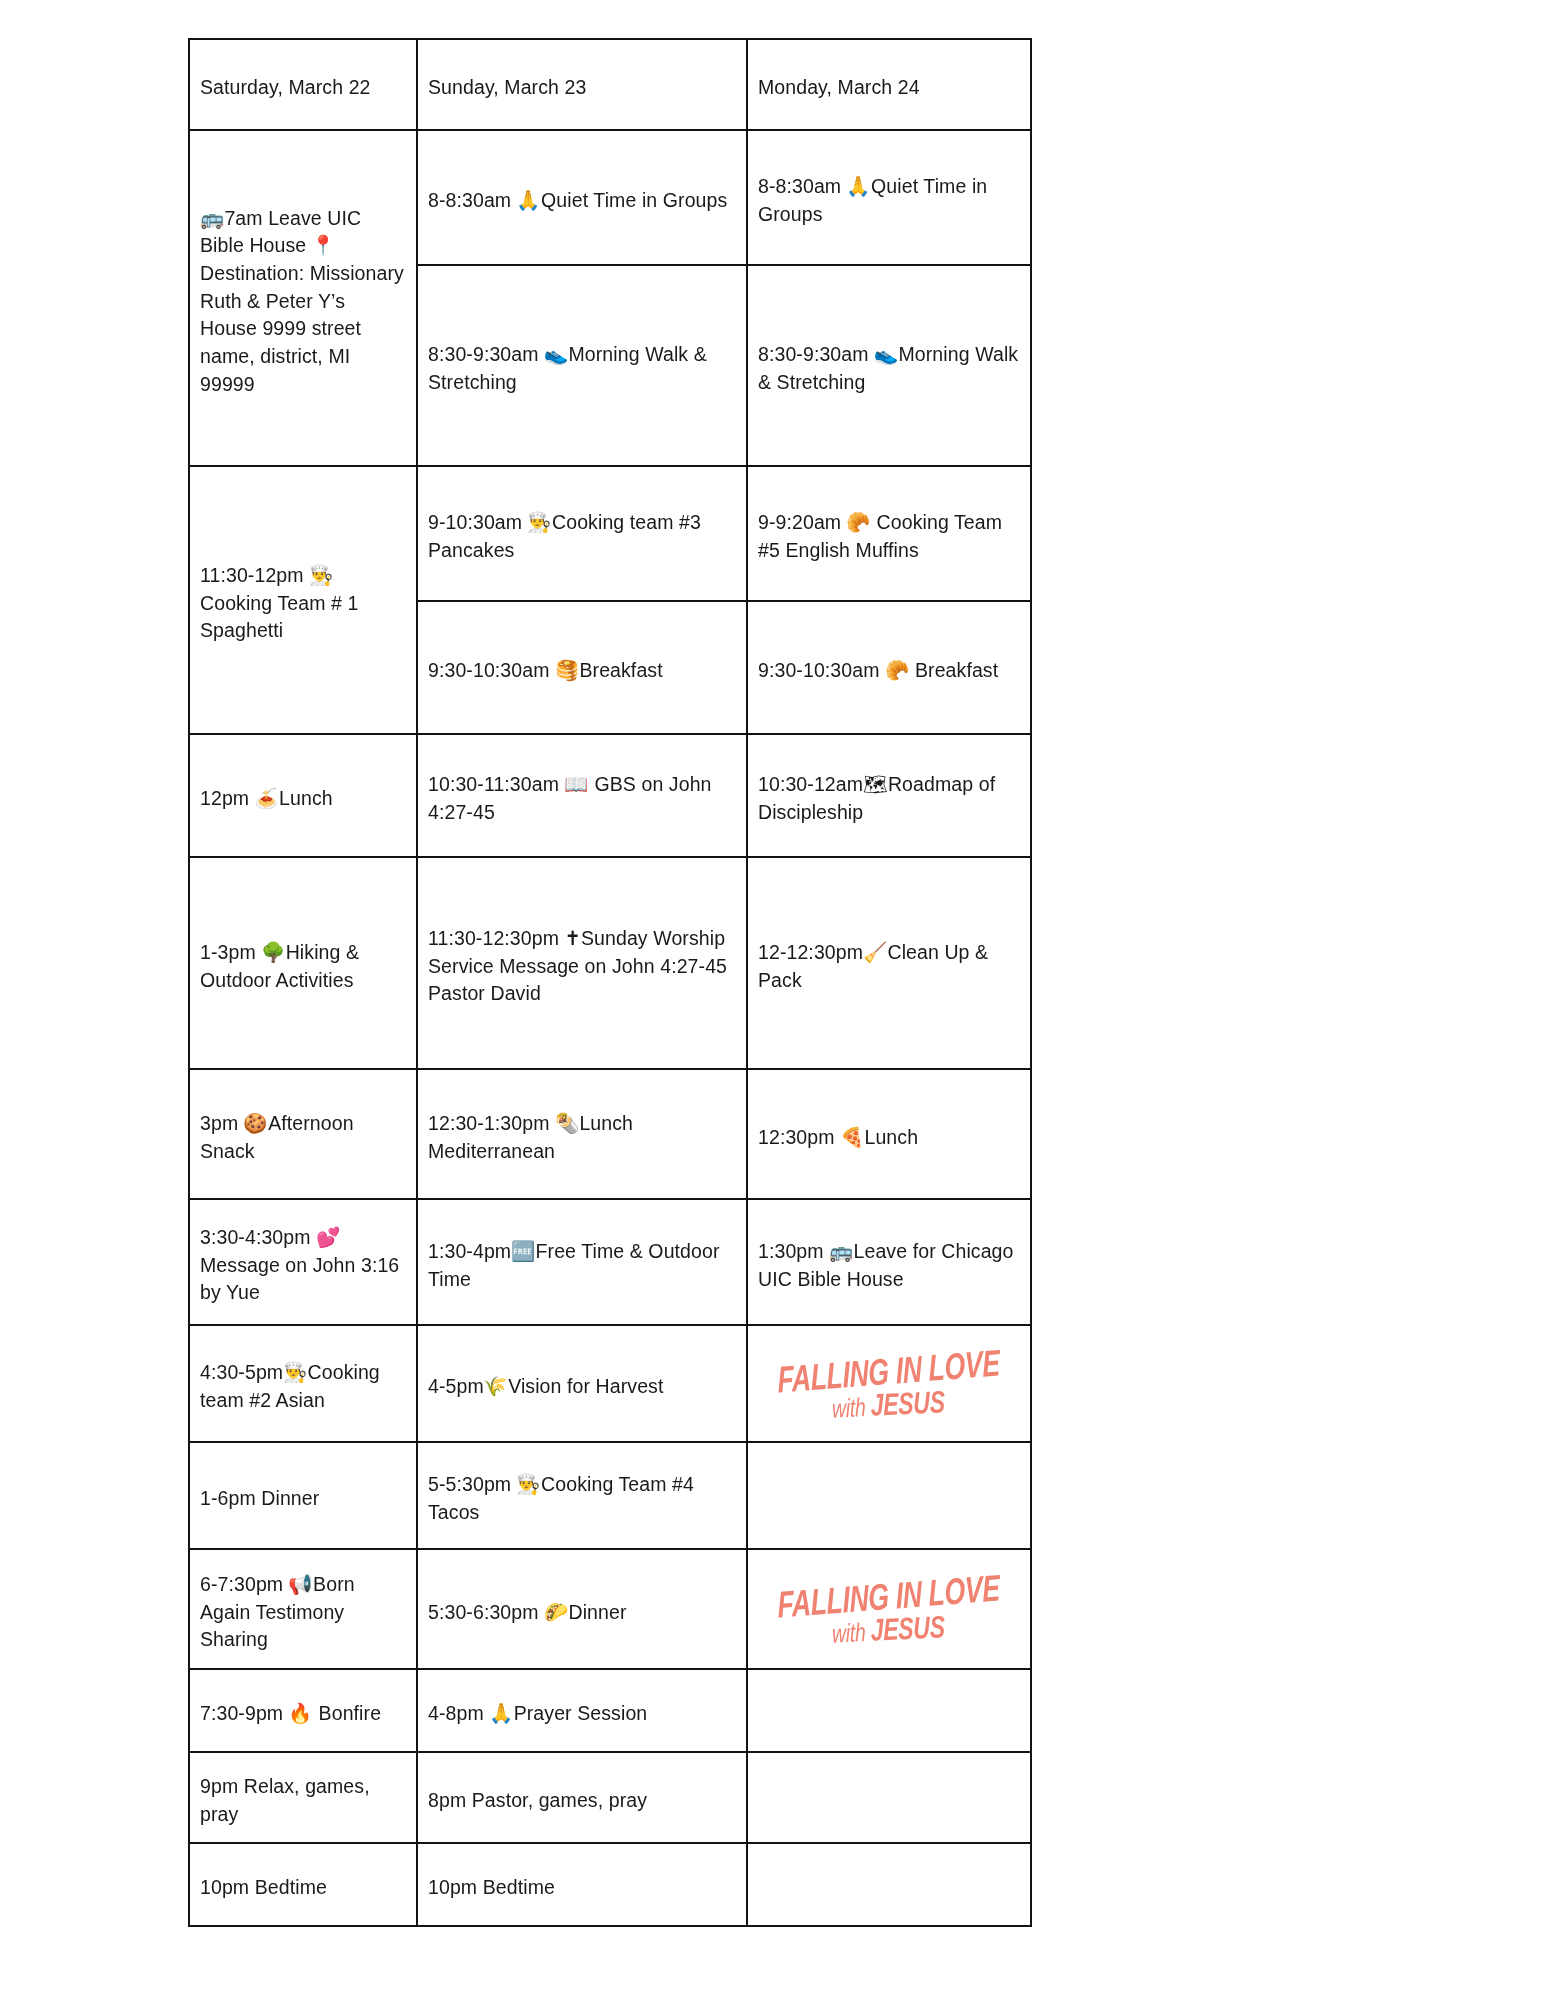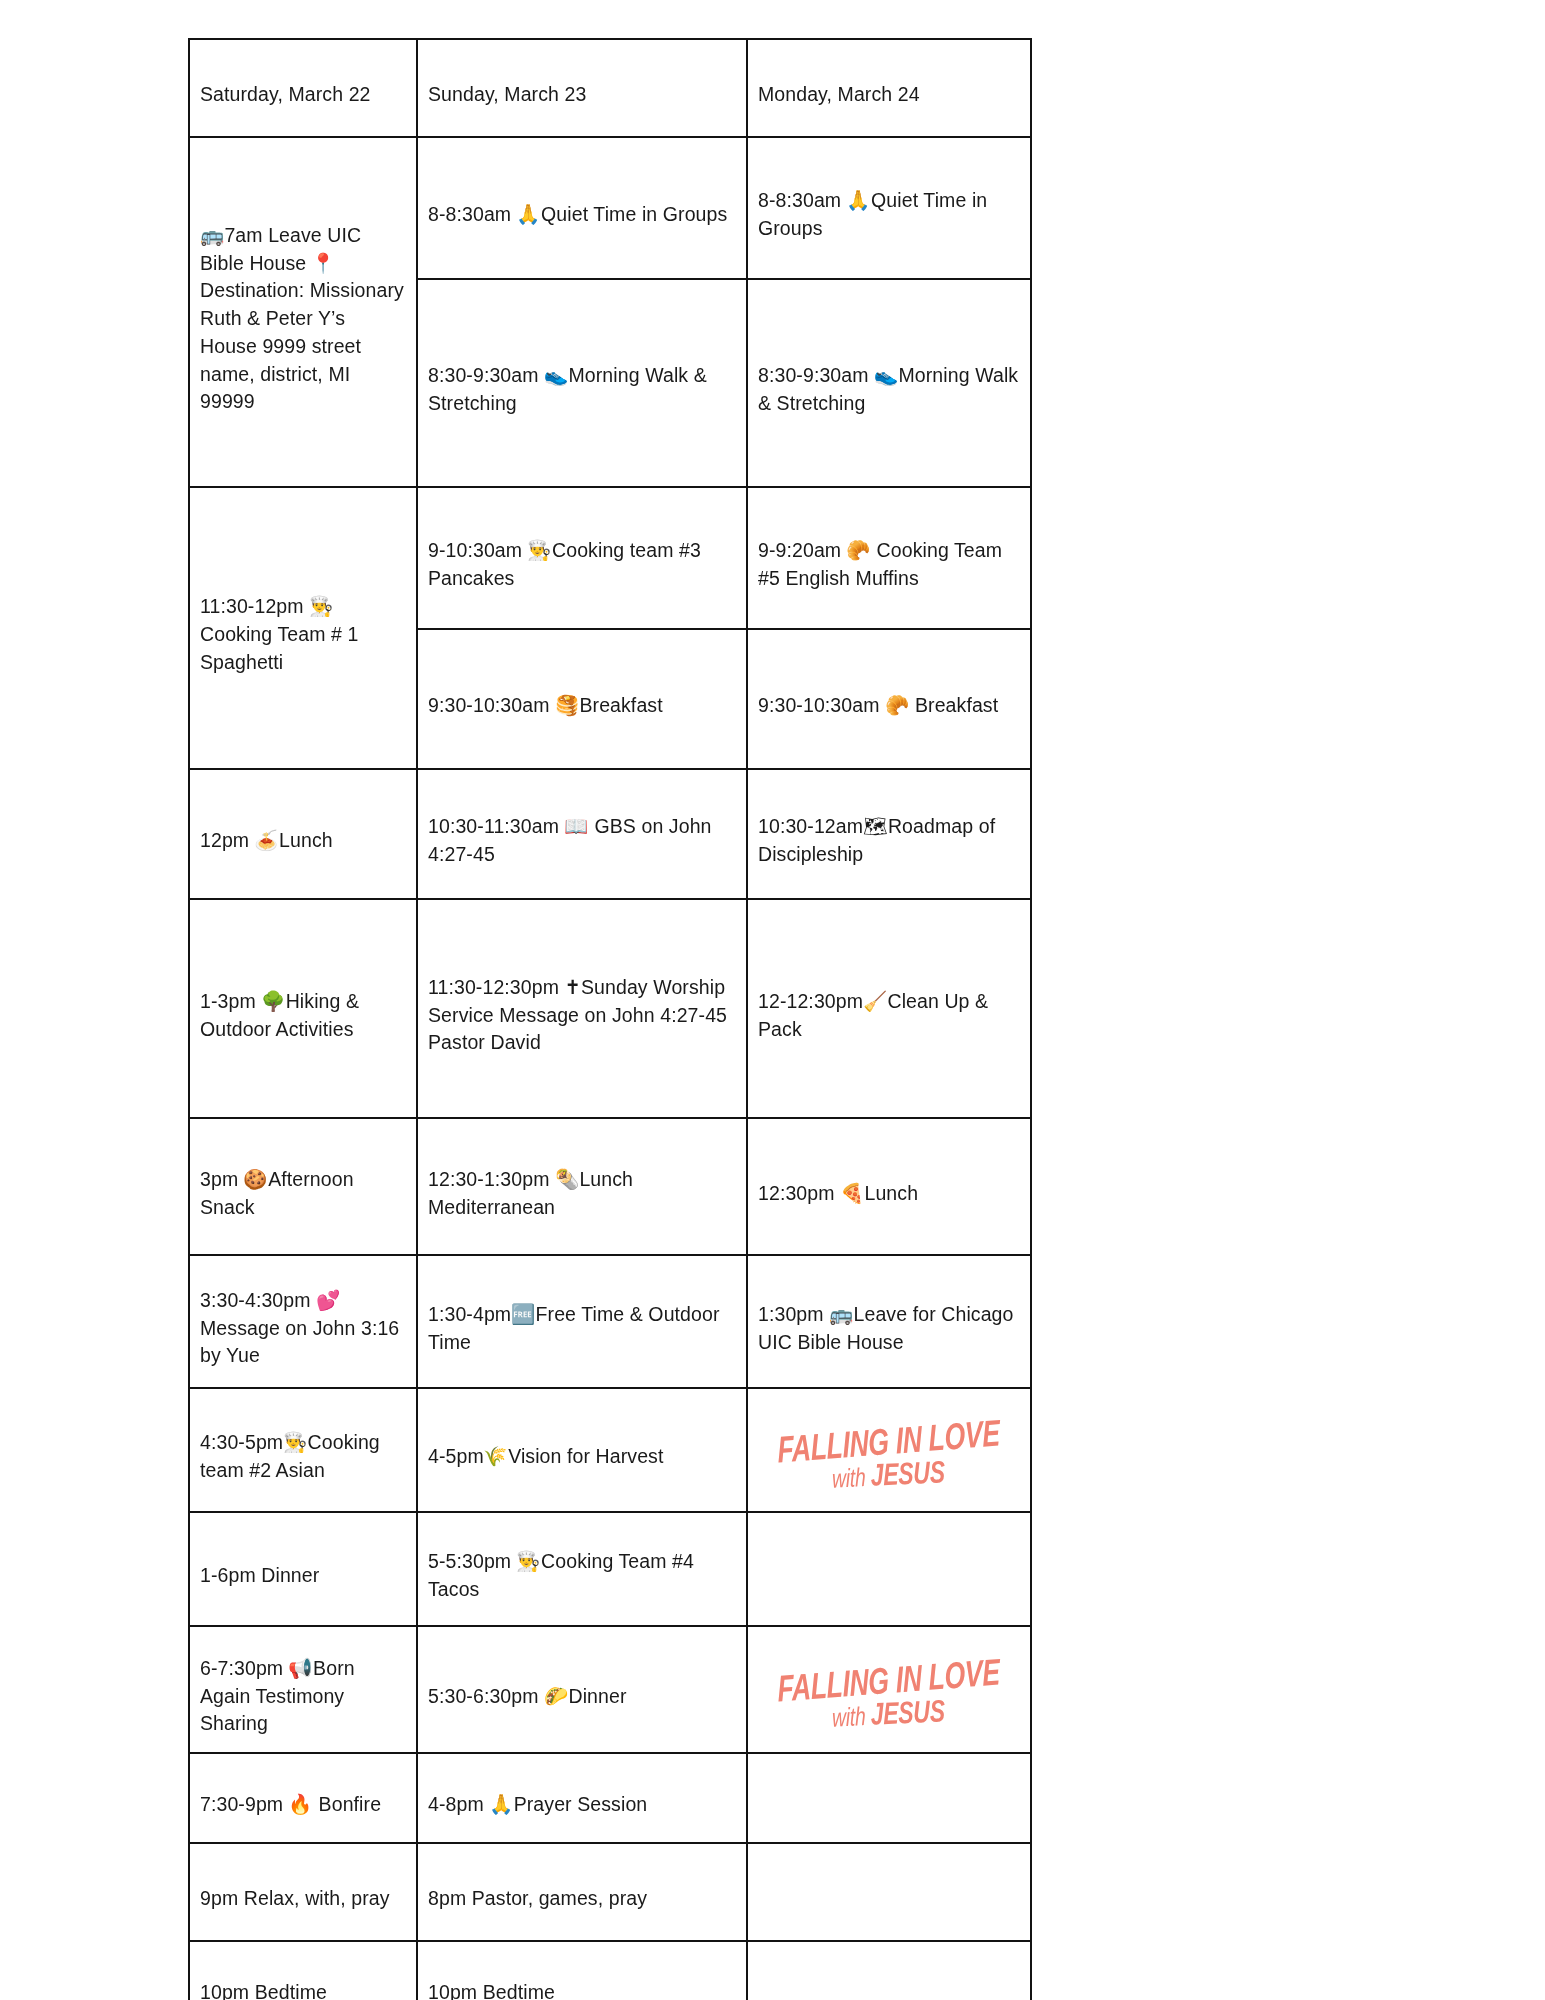--- a/index.html
+++ b/index.html
@@ -31,21 +31,21 @@
 
   table.schedule {
     border-collapse: collapse;
     width: 842px;
     table-layout: fixed;
   }
 
   table.schedule td {
     border: 2px solid #131313;
     vertical-align: middle;
-    padding: 24px 11px 10px 10px;
+    padding: 17px 11px 10px 10px;
     font-size: 19.5px;
     line-height: 1.42;
     letter-spacing: 0.1px;
     word-wrap: break-word;
     overflow-wrap: break-word;
   }
 
   col.c-sat { width: 228px; }
   col.c-sun { width: 330px; }
   col.c-mon { width: 284px; }
@@ -272,21 +272,21 @@
             <span class="cell-text">7:30-9pm 🔥 Bonfire</span>
           </td>
           <td style="height:54px">
             <span class="cell-text">4-8pm 🙏Prayer Session</span>
           </td>
           <td class="empty-cell" style="height:54px"></td>
         </tr>
 
         <tr>
           <td style="height:62px">
-            <span class="cell-text">9pm Relax, with, pray</span>
+            <span class="cell-text">9pm Relax, games, pray</span>
           </td>
           <td style="height:62px">
             <span class="cell-text">8pm Pastor, games, pray</span>
           </td>
           <td class="empty-cell" style="height:62px"></td>
         </tr>
 
         <tr>
           <td style="height:54px">
             <span class="cell-text">10pm Bedtime</span>

